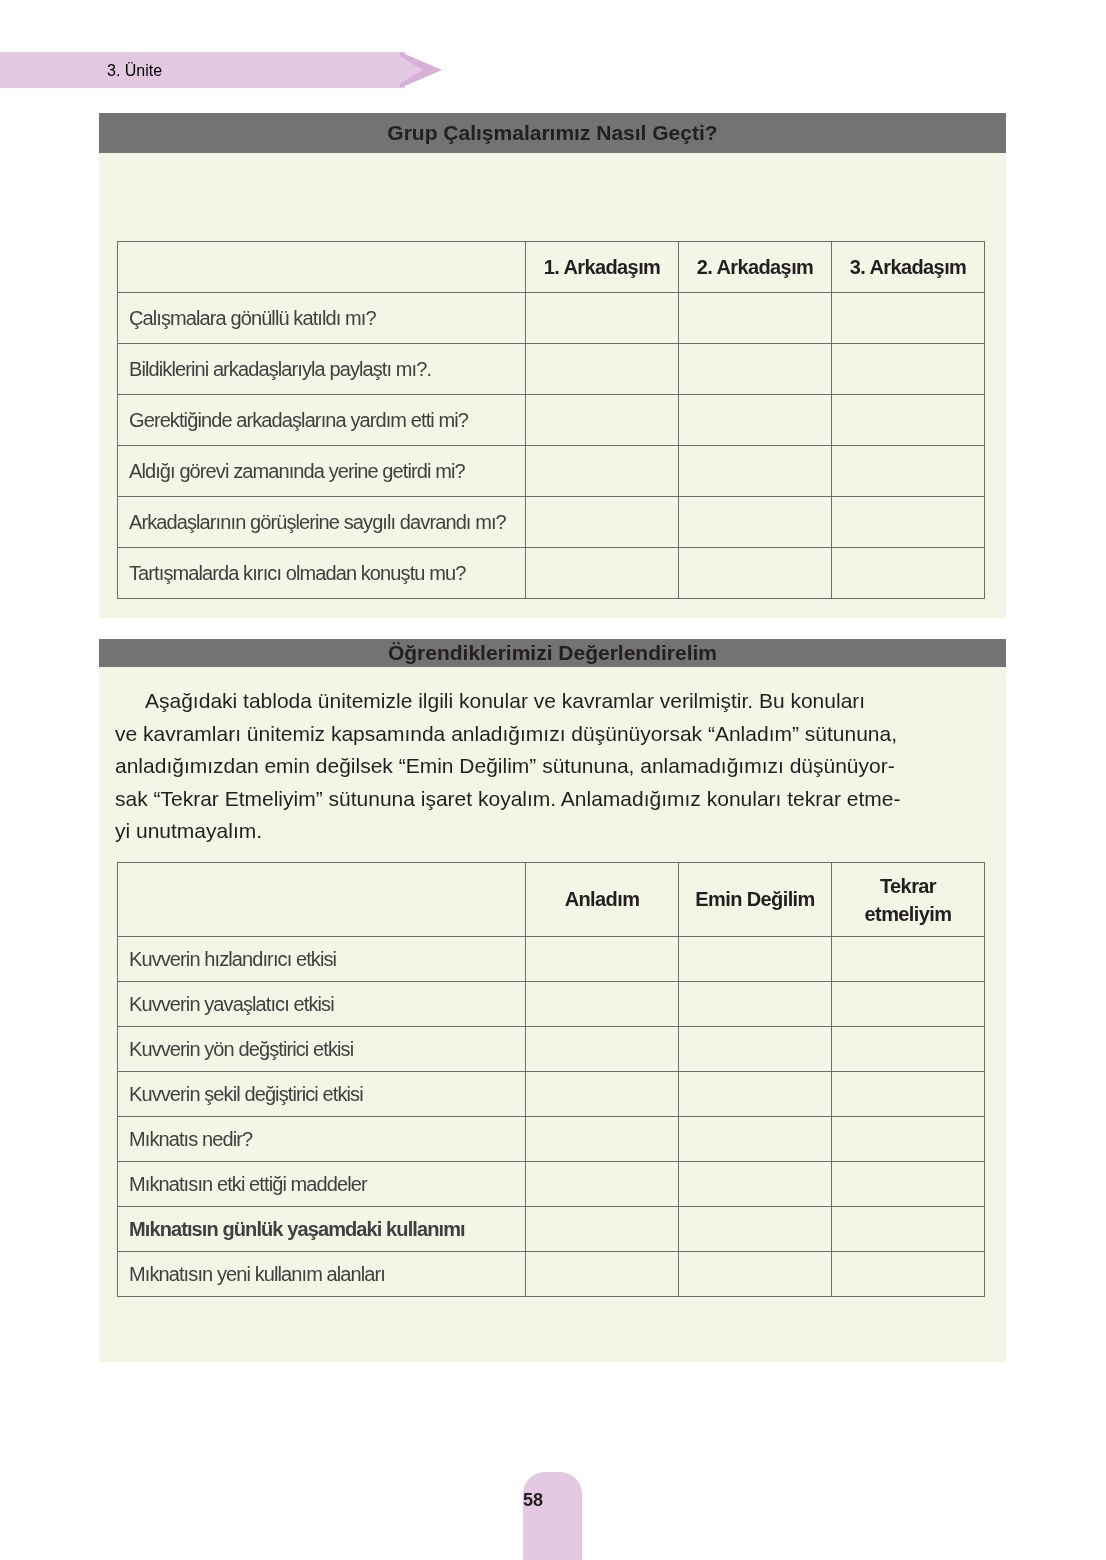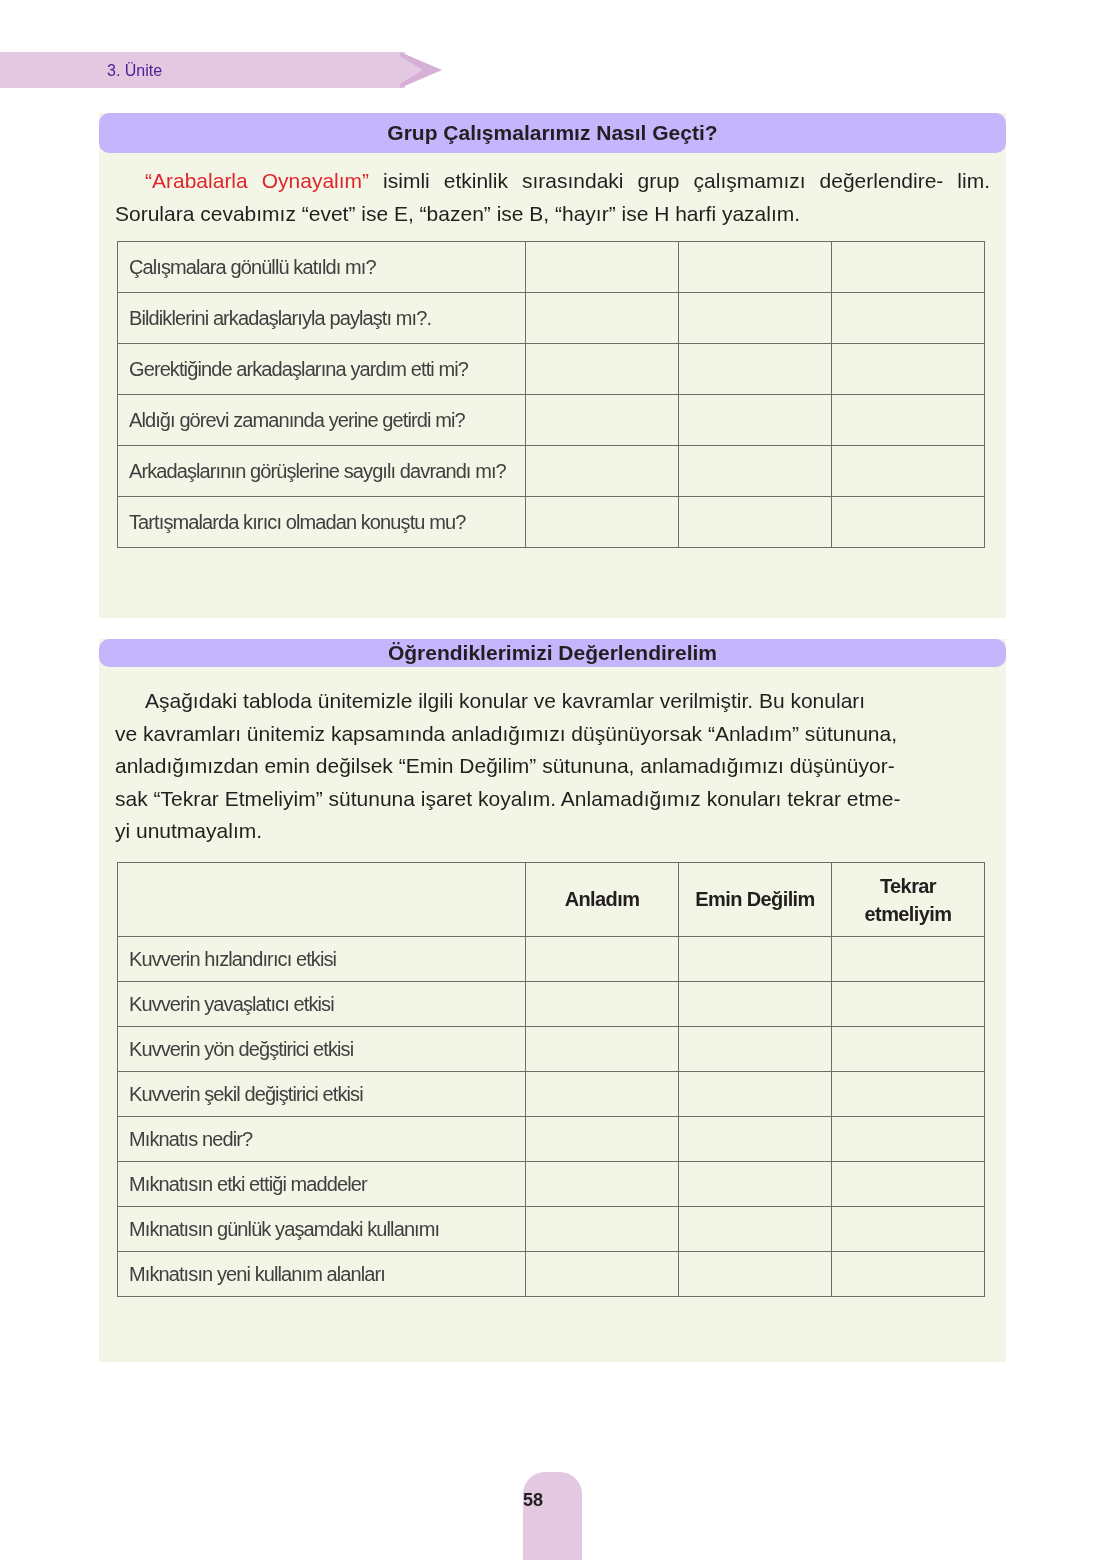--- a/index.html
+++ b/index.html
@@ -5,25 +5,25 @@
   * { box-sizing: border-box; margin: 0; padding: 0; }
   html, body { width: 1106px; height: 1560px; background: #ffffff; overflow: hidden; }
   body { position: relative; font-family: "Liberation Sans", sans-serif; color: #231f20; }
 
   .unit-banner { position: absolute; left: 0; top: 52px; width: 442px; height: 36px; }
   .unit-banner .band { position: absolute; left: 0; top: 0; width: 405px; height: 36px; background: #e2c8e1; }
   .unit-banner .tip-dark { position: absolute; left: 400px; top: 0; width: 0; height: 0;
      border-top: 18px solid transparent; border-bottom: 18px solid transparent; border-left: 42px solid #d6b0d6; }
   .unit-banner .tip-light { position: absolute; left: 393px; top: 0; width: 0; height: 0;
      border-top: 18px solid transparent; border-bottom: 18px solid transparent; border-left: 30px solid #e2c8e1; }
-  .unit-banner .label { position: absolute; left: 107px; top: 10px; font-size: 16px; color: #4c1d95; }
+  .unit-banner .label { position: absolute; left: 107px; top: 10px; font-size: 16px; color: #000000; }
 
   .panel { position: absolute; left: 99px; width: 907px; background: #f3f6e6; }
-  .panel-header { height: 40px; background: #c4b5fd; display: flex; align-items: center; justify-content: center;
-     font-family: "Liberation Sans", sans-serif; font-weight: bold; font-size: 21px; color: #231f20; border-radius: 10px; }
+  .panel-header { height: 40px; background: #737373; display: flex; align-items: center; justify-content: center;
+     font-family: "Liberation Sans", sans-serif; font-weight: bold; font-size: 21px; color: #231f20; }
   .intro { padding: 0 16px 0 16px; font-size: 21px; line-height: 32.5px; color: #231f20; text-align: justify; }
   .intro .indent { display: inline-block; width: 30px; }
   .intro .red { color: #e0262b; }
 
   table.grid { position: absolute; left: 18px; border-collapse: collapse; background: #f3f6e6; }
   table.grid td, table.grid th { border: 1.5px solid #6d6e6a; }
   table.grid th { font-weight: bold; font-size: 20px; color: #231f20; text-align: center;
      font-family: "Liberation Sans", sans-serif; letter-spacing: -0.6px; transform-origin: center; }
   table.grid td.q { font-size: 20px; color: #404040; padding-left: 11px; text-align: left; letter-spacing: -0.9px; }
   .col-q { width: 408px; }
@@ -38,33 +38,35 @@
 
 <div class="unit-banner">
   <div class="band"></div>
   <div class="tip-dark"></div>
   <div class="tip-light"></div>
   <div class="label">3. Ünite</div>
 </div>
 
 <div class="panel" style="top:113px; height:505px;">
   <div class="panel-header">Grup Çalışmalarımız Nasıl Geçti?</div>
-  <div class="intro" style="padding-top:12px;">
-    <span class="indent"></span><span class="red">“Arabalarla Oynayalım”</span><span> isimli etkinlik sırasındaki grup çalışmamızı değerlendire-</span>
-    <span>lim. Sorulara cevabımız “evet” ise E, “bazen” ise B, “hayır” ise H harfi yazalım.</span>
-  </div>
 
   <table class="grid" style="top:128px;">
     <colgroup>
         <col class="col-q">
         <col class="col-a">
         <col class="col-a">
         <col class="col-a">
       </colgroup>
     <tbody>
+        <tr style="height:51px;">
+      <th></th>
+      <th>1. Arkadaşım</th>
+      <th>2. Arkadaşım</th>
+      <th>3. Arkadaşım</th>
+    </tr>
     <tr style="height:51px;">
       <td class="q">Çalışmalara gönüllü katıldı mı?</td>
       <td></td>
           <td></td>
           <td></td>
     </tr>
     <tr style="height:51px;">
       <td class="q">Bildiklerini arkadaşlarıyla paylaştı mı?.</td>
       <td></td>
           <td></td>
@@ -154,21 +156,21 @@
       <td></td>
           <td></td>
           <td></td>
     </tr>
     <tr style="height:45px;">
       <td class="q">Mıknatısın etki ettiği maddeler</td>
       <td></td>
           <td></td>
           <td></td>
     </tr>
-    <tr style="height:45px;">
+    <tr style="height:45px;font-weight:bold;">
       <td class="q">Mıknatısın günlük yaşamdaki kullanımı</td>
       <td></td>
           <td></td>
           <td></td>
     </tr>
     <tr style="height:45px;">
       <td class="q">Mıknatısın yeni kullanım alanları</td>
       <td></td>
           <td></td>
           <td></td>

